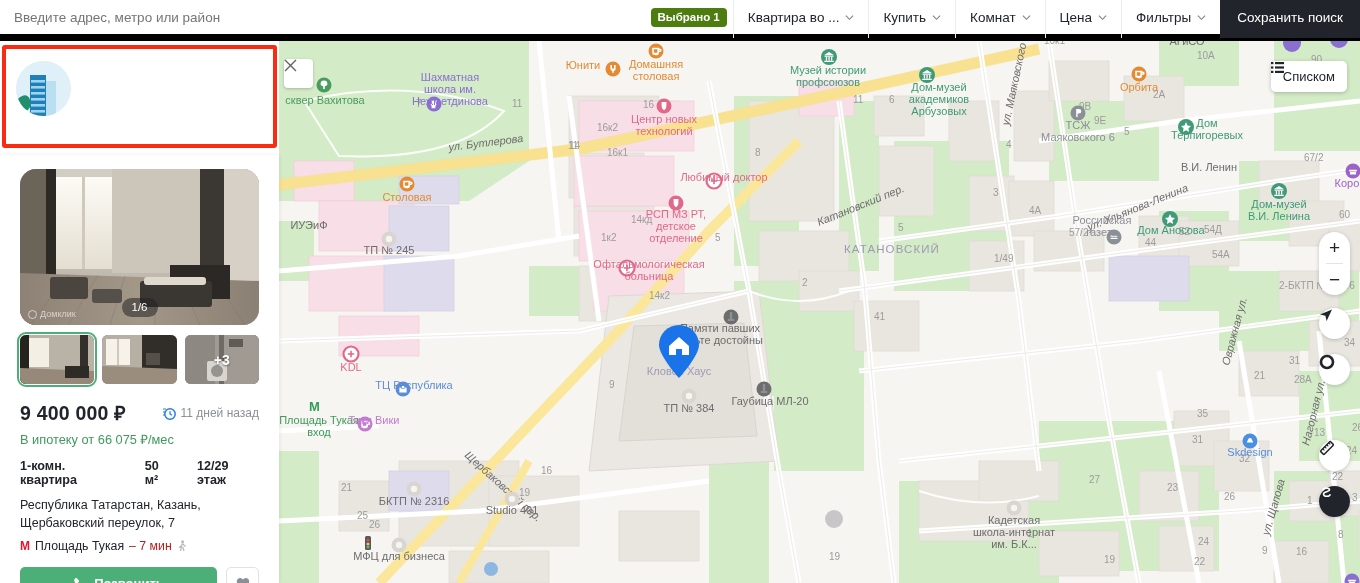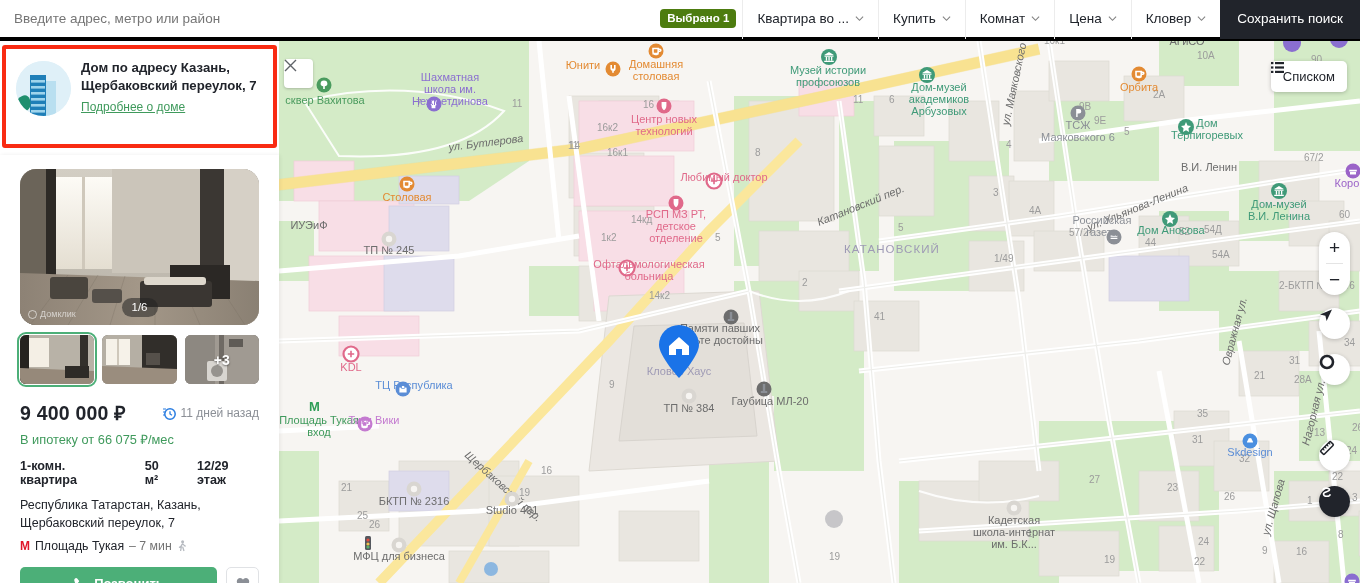--- a/index.html
+++ b/index.html
@@ -9,21 +9,21 @@
     overflow: hidden;
     font-family: "Liberation Sans", sans-serif;
     background: #fff;
   }
   #app { position: relative; width: 1360px; height: 583px; overflow: hidden; }
 
   
   .topbar {
     position: absolute; top: 0; left: 0; width: 1360px; height: 41px;
     background: #fff; display: flex; align-items: center;
-    border-bottom: 4px solid #000000; z-index: 60;
+    border-bottom: 7px solid #000000; z-index: 60;
   }
   .search-wrap { flex: 1 1 auto; height: 41px; display: flex; align-items: center; padding-left: 12px; }
   .search-input {
     border: none; outline: none; font-size: 13.5px; color: #8b8f96;
     width: 100%; background: transparent; font-family: "Liberation Sans", sans-serif;
   }
   .chosen-badge {
     background: #4d7c0f; color: #fff; font-size: 11.5px; font-weight: 600;
     border-radius: 4px; padding: 3px 7px 4px; margin-right: 6px; white-space: nowrap;
   }
@@ -117,21 +117,21 @@
     color: #fff; font-size: 14px; font-weight: 700; text-shadow: 0 1px 2px rgba(0,0,0,.5);
   }
   .priceline { display: flex; align-items: center; margin: 15px 20px 0 20px; }
   .price { font-size: 19.5px; font-weight: 700; color: #21242b; letter-spacing: .2px; }
   .agedate { margin-left: auto; display: flex; align-items: center; gap: 5px; font-size: 12px; color: #8b8f96; }
   .mortgage { margin: 4px 20px 8px 20px; font-size: 12.8px; color: #3f9a5c; }
   .specs { display: flex; gap: 22px; margin: 11px 20px 0 20px; font-size: 12.6px; font-weight: 700; color: #21242b; }
   .addr { margin: 10px 20px 0 20px; font-size: 12.5px; color: #21242b; line-height: 1.42; }
   .metro { display: flex; align-items: center; gap: 5px; margin: 6px 20px 0 20px; font-size: 12.3px; color: #21242b; }
   .metro .mi { color: #e0162a; font-weight: 700; font-size: 12px; }
-  .metro .tm { color: #737373; }
+  .metro .tm { color: #b91c1c; }
   .actions { display: flex; gap: 9px; margin: 14px 20px 0 20px; align-items: center; }
   .call {
     flex: 1 1 auto; height: 33px; background: #4caf78; color: #fff; border-radius: 5px;
     display: flex; align-items: center; justify-content: center; gap: 8px;
     font-size: 13px; font-weight: 600; cursor: pointer;
   }
   .fav {
     width: 33px; height: 33px; border: 1px solid #e0e2e5; border-radius: 5px;
     display: flex; align-items: center; justify-content: center; cursor: pointer; background: #fff;
   }
@@ -171,21 +171,21 @@
           <path d="M1 3l4 4 4-4" stroke="#333" stroke-width="1.2" fill="none"></path>
         </svg>
     </div>
     <div class="filter-btn">
       <span class="lbl">Цена</span>
       <svg class="chev" viewBox="0 0 10 10">
           <path d="M1 3l4 4 4-4" stroke="#333" stroke-width="1.2" fill="none"></path>
         </svg>
     </div>
     <div class="filter-btn">
-      <span class="lbl">Кловер</span>
+      <span class="lbl">Фильтры</span>
       <svg class="chev" viewBox="0 0 10 10">
           <path d="M1 3l4 4 4-4" stroke="#333" stroke-width="1.2" fill="none"></path>
         </svg>
     </div>
     <div class="save-btn">Сохранить поиск</div>
   </div>
 
   <div class="map">
     <svg width="1081" height="542" viewBox="0 0 1081 542">
       <rect x="0" y="0" width="1081" height="542" fill="#f7f5f2"></rect>
@@ -719,24 +719,20 @@
           <rect x="15" y="19" width="14" height="2.6"></rect>
             <rect x="15" y="25" width="14" height="2.6"></rect>
           <rect x="15" y="31" width="14" height="2.6"></rect>
             <rect x="15" y="37" width="14" height="2.6"></rect>
           <rect x="15" y="43" width="14" height="2.6"></rect>
             <rect x="15" y="49" width="14" height="2.6"></rect>
         </g>
         <path d="M2 38 C10 30 16 36 14 46 C10 54 2 50 2 42 Z" fill="#1f8f6e"></path>
       </svg>
     </div>
-    <div class="house-txt">
-      <div class="house-title">Дом по адресу Казань, Щербаковский переулок, 7</div>
-      <div class="house-link">Подробнее о доме</div>
-    </div>
   </div>
 
   <div class="listing">
 
     <div class="photo">
       <svg width="239" height="156" viewBox="0 0 239 156">
         <defs>
           <linearGradient id="wall" x1="0" y1="0" x2="0" y2="1">
             <stop offset="0" stop-color="#d3cec4"></stop>
               <stop offset="1" stop-color="#b6b0a5"></stop>

